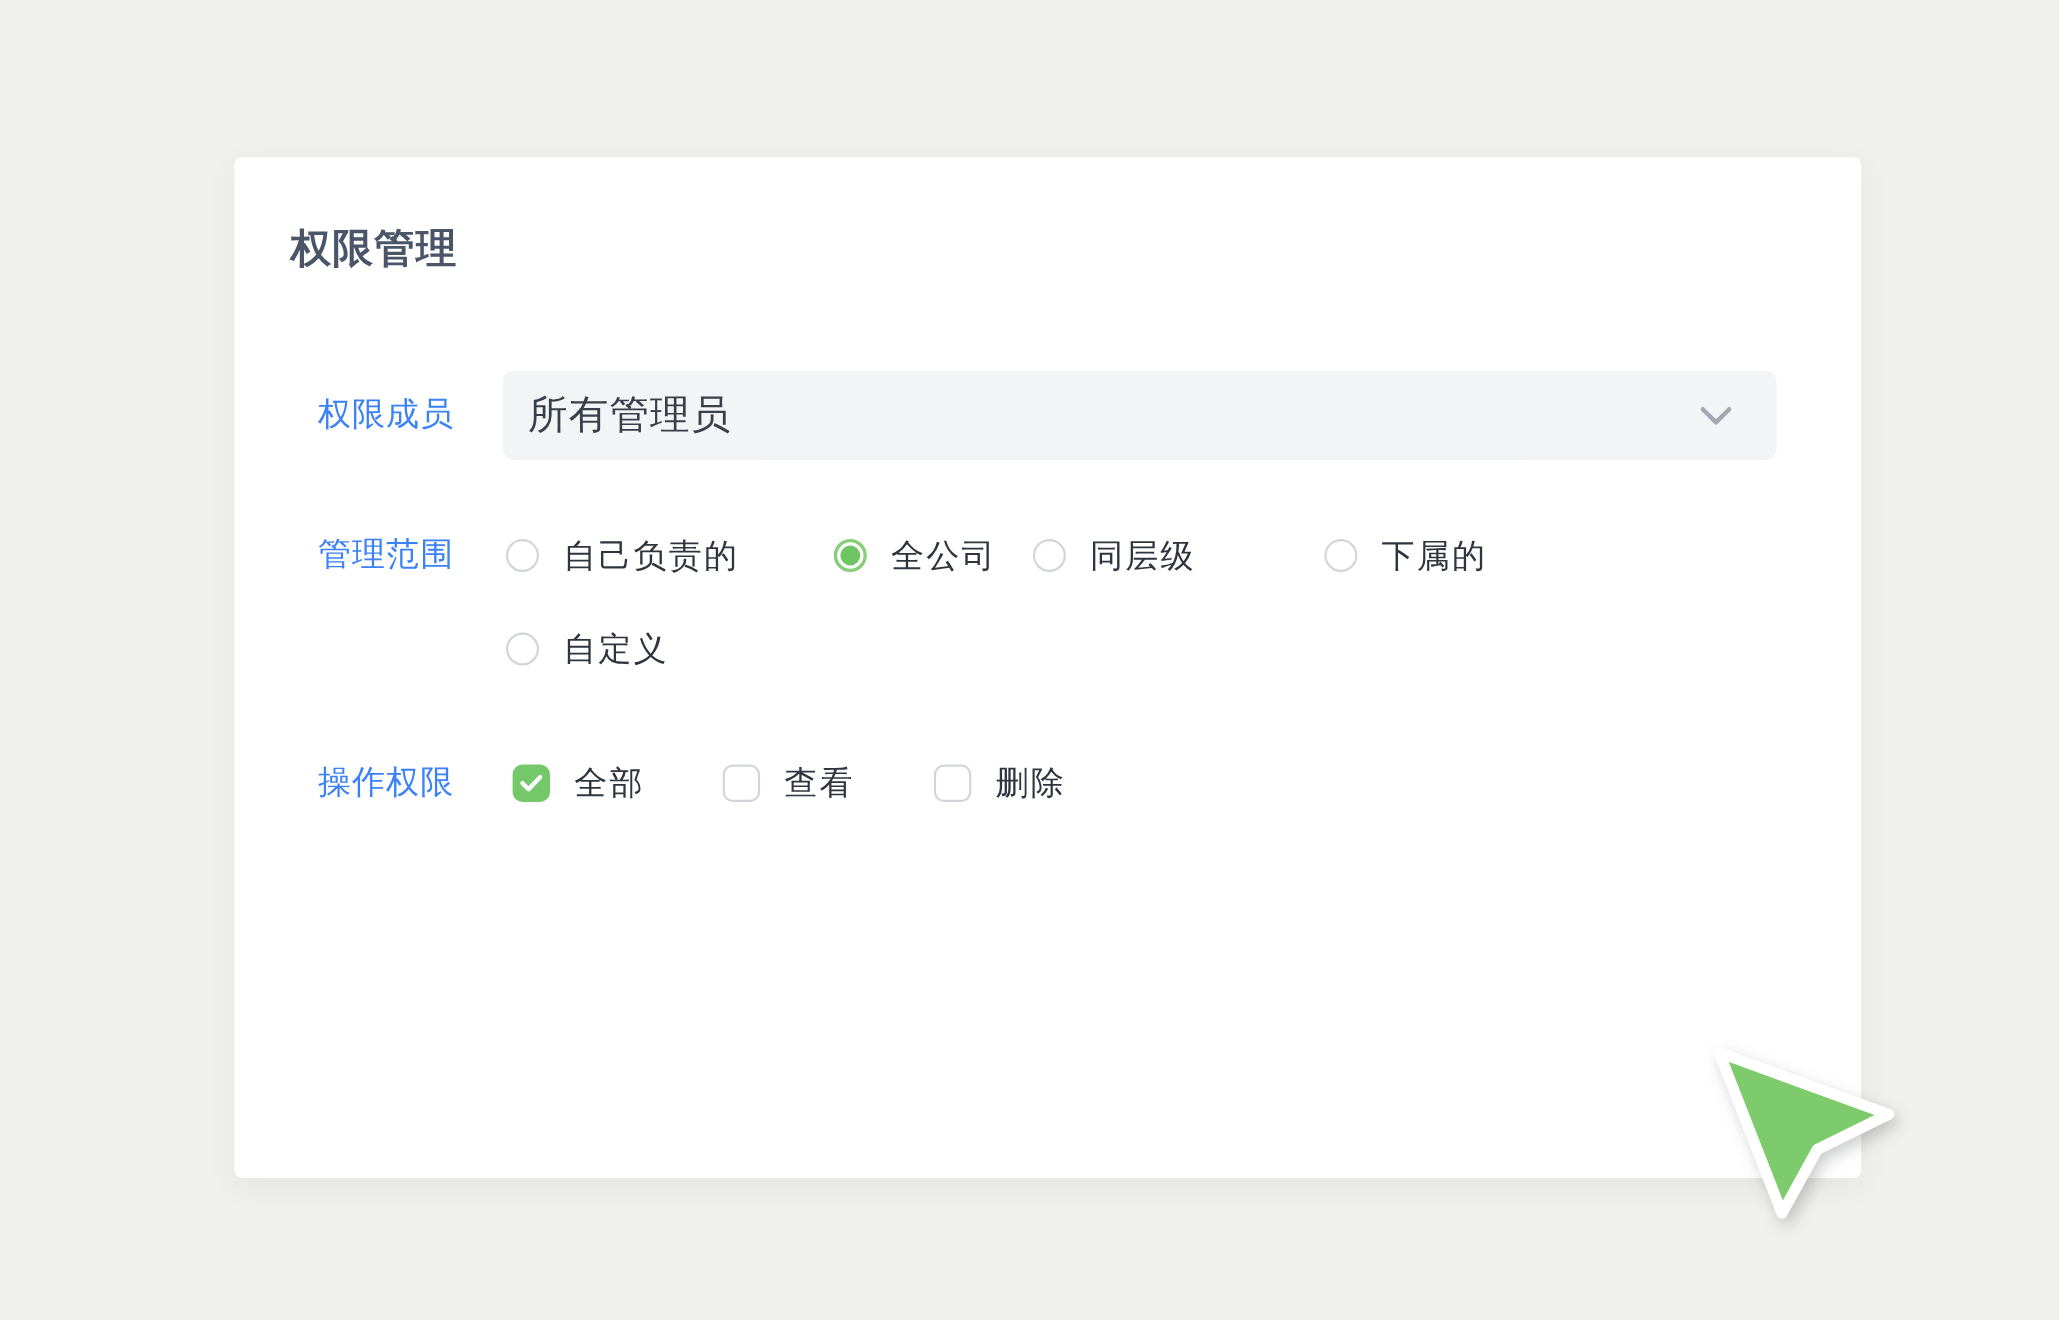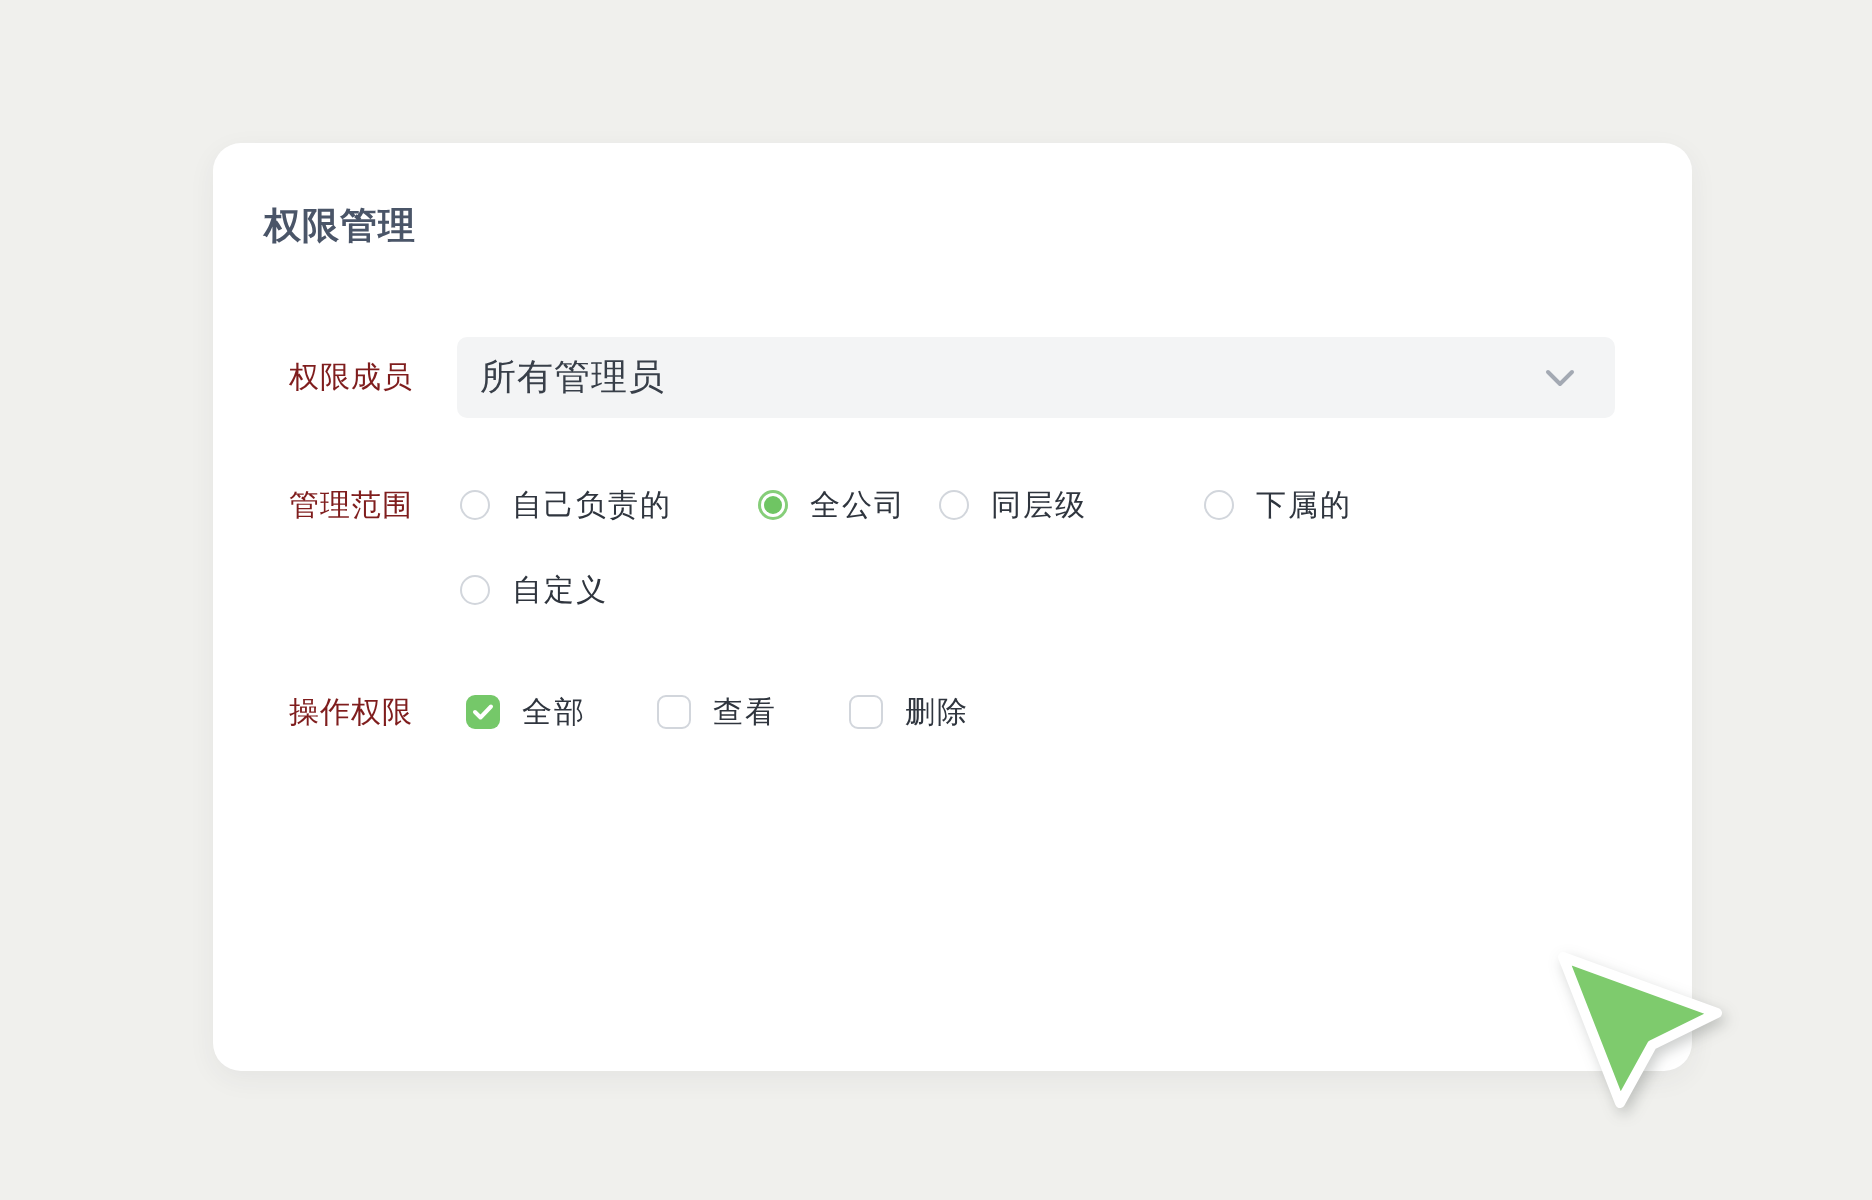--- a/index.html
+++ b/index.html
@@ -8,38 +8,38 @@
     font-family: "Liberation Sans", "DejaVu Sans", sans-serif;
     background: #f0f0ed;
     overflow: hidden;
     position: relative;
   }
   .card {
     position: absolute;
     left: 213px; top: 143px;
     width: 1479px; height: 928px;
     background: #ffffff;
-    border-radius: 28px;
+    border-radius: 7px;
     box-shadow: 0 8px 28px rgba(45, 55, 70, 0.06);
   }
   .page-title {
     position: absolute;
     left: 51px; top: 58px;
     font-size: 37px;
     font-weight: 600;
     color: #4a5568;
     letter-spacing: 1px;
   }
   .field-label {
     position: absolute;
     left: 76px;
     height: 42px;
     line-height: 42px;
     font-size: 30px;
-    color: #7f1d1d;
+    color: #3b82f6;
     letter-spacing: 1px;
     white-space: nowrap;
   }
   .select {
     position: absolute;
     left: 244px; top: 194px;
     width: 1158px; height: 81px;
     background: #f3f4f5;
     border-radius: 10px;
     display: flex;

